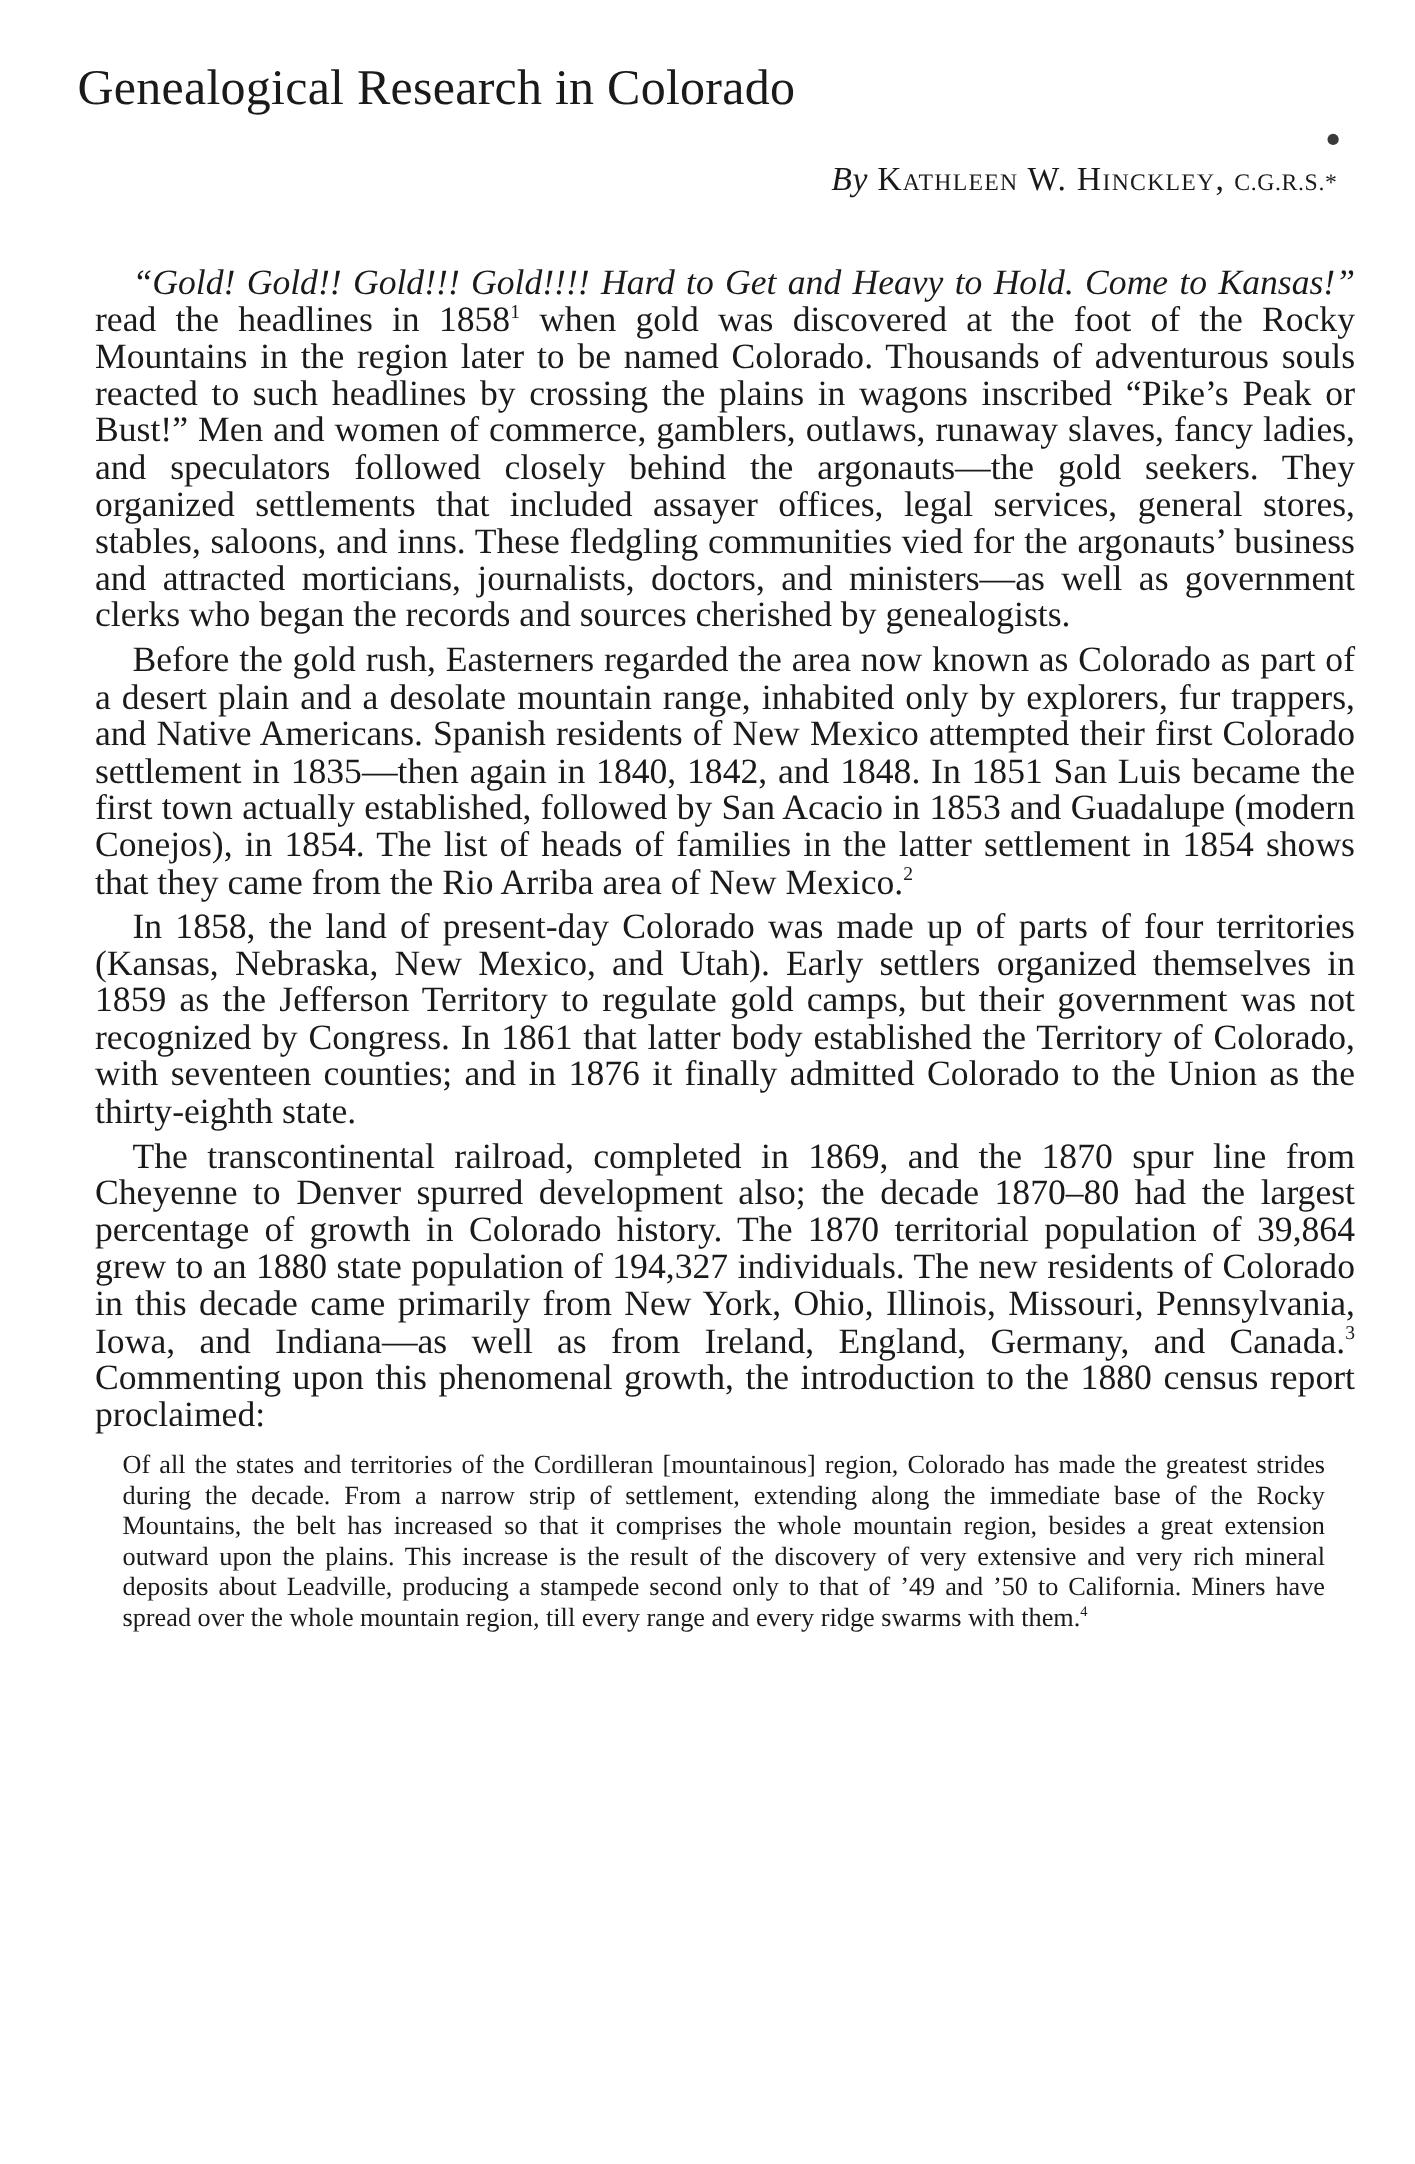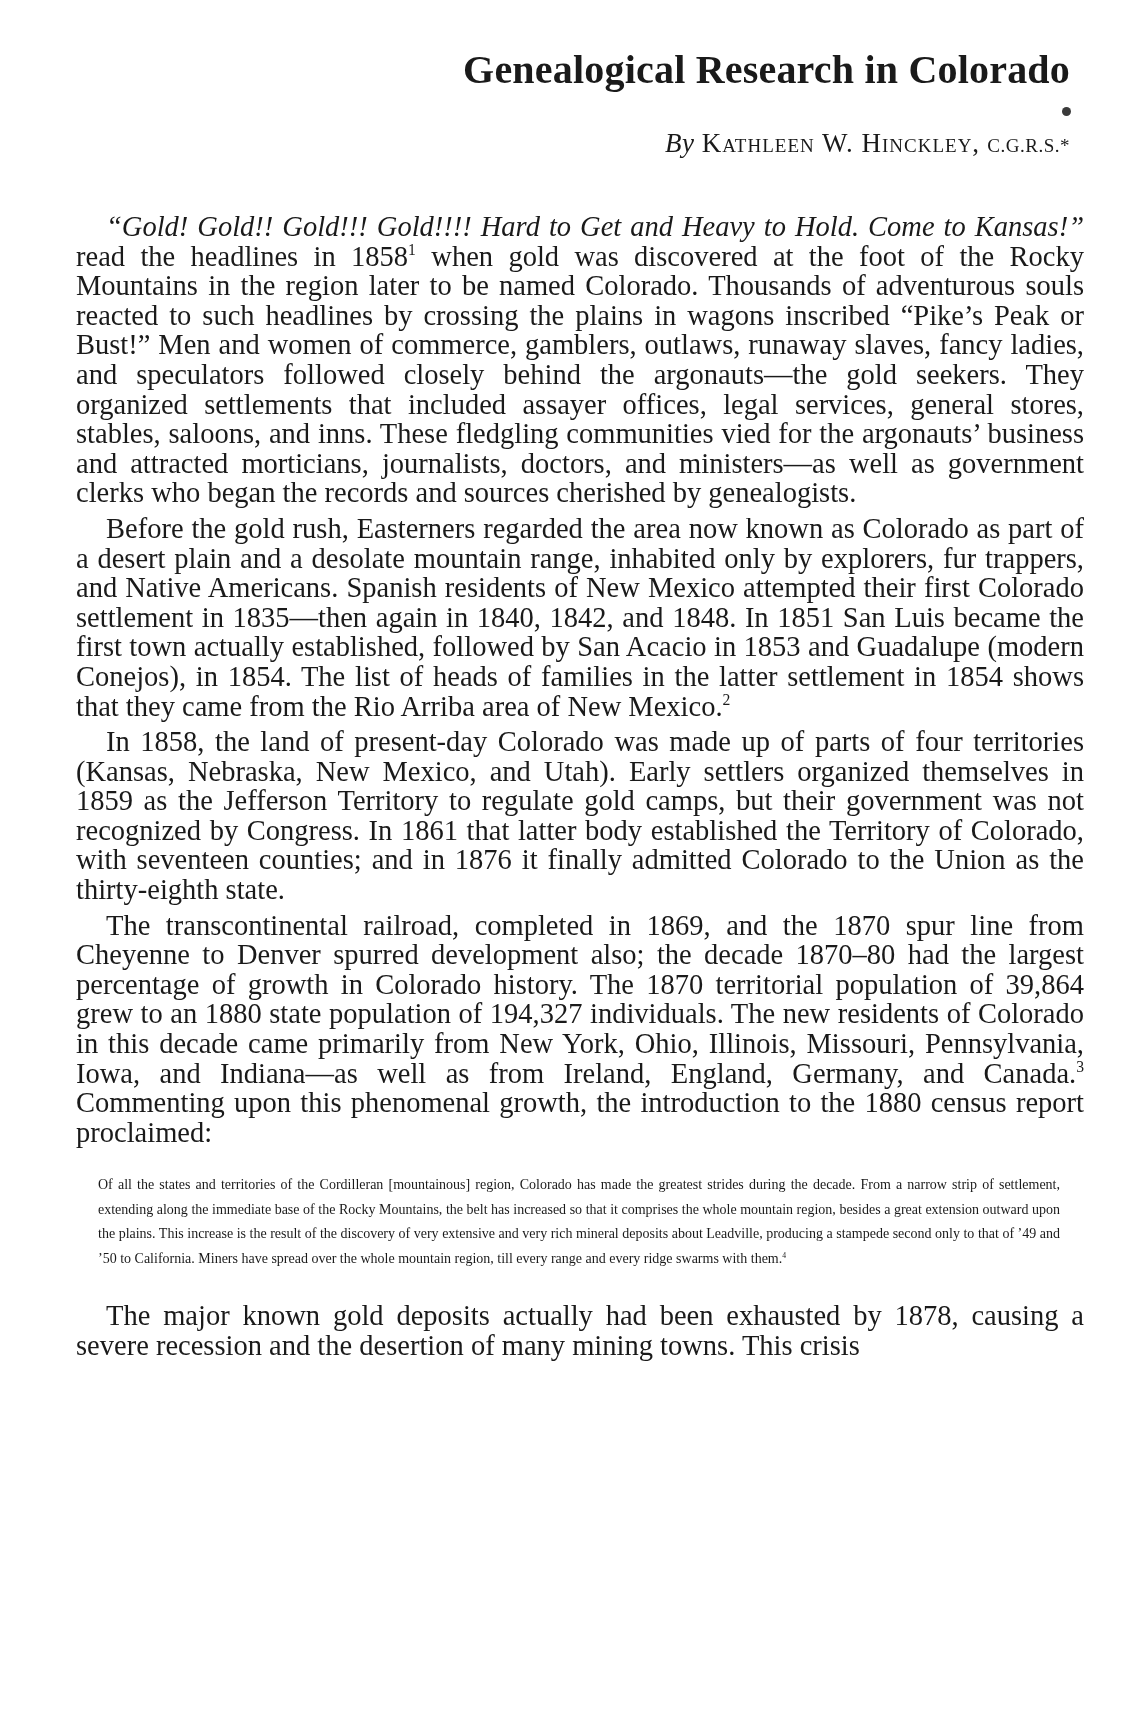--- a/index.html
+++ b/index.html
@@ -19,23 +19,23 @@
       position: absolute;
       left: 62px;
       top: 0;
       width: 1008px;
     }
     .title {
       position: absolute;
       left: 0;
       top: 48px;
       width: 1008px;
-      text-align: right;
+      text-align: left;
       font-size: 40px;
-      font-weight: bold;
+      font-weight: normal;
       letter-spacing: 0.2px;
       margin: 0;
       line-height: 1.1;
     }
     .byline {
       position: absolute;
       left: 0;
       top: 128px;
       width: 1008px;
       text-align: right;
@@ -69,23 +69,23 @@
       line-height: 29.6px;
       text-align: justify;
       text-indent: 30px;
       hyphens: manual;
     }
     .body-text p.gap { margin-top: 6px; }
     .body-text p .it { font-style: italic; }
     sup { font-size: 0.55em; line-height: 0; vertical-align: 0.7em; }
 
     .blockquote {
-      margin: 26px 0 0 22px;
+      margin: 12px 0 0 22px;
       width: 962px;
-      font-size: 14px;
+      font-size: 21px;
       line-height: 24.5px;
       text-align: justify;
     }
     .after-quote {
       margin-top: 30px !important;
     }
   </style>
 </head>
 <body>
 
@@ -106,16 +106,15 @@
     <p><span class="it">“Gold! Gold!! Gold!!! Gold!!!! Hard to Get and Heavy to Hold. Come to Kansas!”</span><span> read the headlines in 1858</span><sup>1</sup><span> when gold was discovered at the foot of the Rocky Mountains in the region later to be named Colorado. Thousands of adventurous souls reacted to such headlines by crossing the plains in wagons inscribed “Pike’s Peak or Bust!” Men and women of commerce, gamblers, outlaws, runaway slaves, fancy ladies, and speculators followed closely behind the argonauts—the gold seekers. They organized settlements that included assayer offices, legal services, general stores, stables, saloons, and inns. These fledgling communities vied for the argonauts’ business and attracted morti­cians, journalists, doctors, and ministers—as well as government clerks who began the records and sources cherished by genealogists.</span></p>
 
     <p class="gap"><span>Before the gold rush, Easterners regarded the area now known as Colorado as part of a desert plain and a desolate mountain range, inhabited only by explorers, fur trappers, and Native Americans. Spanish residents of New Mexico attempted their first Colorado settlement in 1835—then again in 1840, 1842, and 1848. In 1851 San Luis became the first town actually established, followed by San Acacio in 1853 and Guadalupe (modern Conejos), in 1854. The list of heads of families in the latter settlement in 1854 shows that they came from the Rio Arriba area of New Mexico.</span><sup>2</sup></p>
 
     <p class="gap"><span>In 1858, the land of present-day Colorado was made up of parts of four territories (Kansas, Nebraska, New Mexico, and Utah). Early settlers orga­nized themselves in 1859 as the Jefferson Territory to regulate gold camps, but their government was not recognized by Congress. In 1861 that latter body established the Territory of Colorado, with seventeen counties; and in 1876 it finally admitted Colorado to the Union as the thirty-eighth state.</span></p>
 
     <p class="gap"><span>The transcontinental railroad, completed in 1869, and the 1870 spur line from Cheyenne to Denver spurred development also; the decade 1870–80 had the largest percentage of growth in Colorado history. The 1870 territorial population of 39,864 grew to an 1880 state population of 194,327 individuals. The new residents of Colorado in this decade came primarily from New York, Ohio, Illinois, Missouri, Pennsylvania, Iowa, and Indiana—as well as from Ireland, England, Germany, and Canada.</span><sup>3</sup><span> Commenting upon this phenomenal growth, the introduction to the 1880 census report proclaimed:</span></p>
 
     <div class="blockquote"><span>Of all the states and territories of the Cordilleran [mountainous] region, Colorado has made the greatest strides during the decade. From a narrow strip of settlement, extending along the immediate base of the Rocky Mountains, the belt has increased so that it comprises the whole mountain region, besides a great extension outward upon the plains. This increase is the result of the discovery of very extensive and very rich mineral deposits about Leadville, producing a stampede second only to that of ’49 and ’50 to California. Miners have spread over the whole mountain region, till every range and every ridge swarms with them.</span><sup>4</sup></div>
 
-    <p class="after-quote"><span>The major known gold deposits actually had been exhausted by 1878, causing a severe recession and the desertion of many mining towns. This crisis</span></p>
 
   </div>
 </div>
 
 </body></html>

